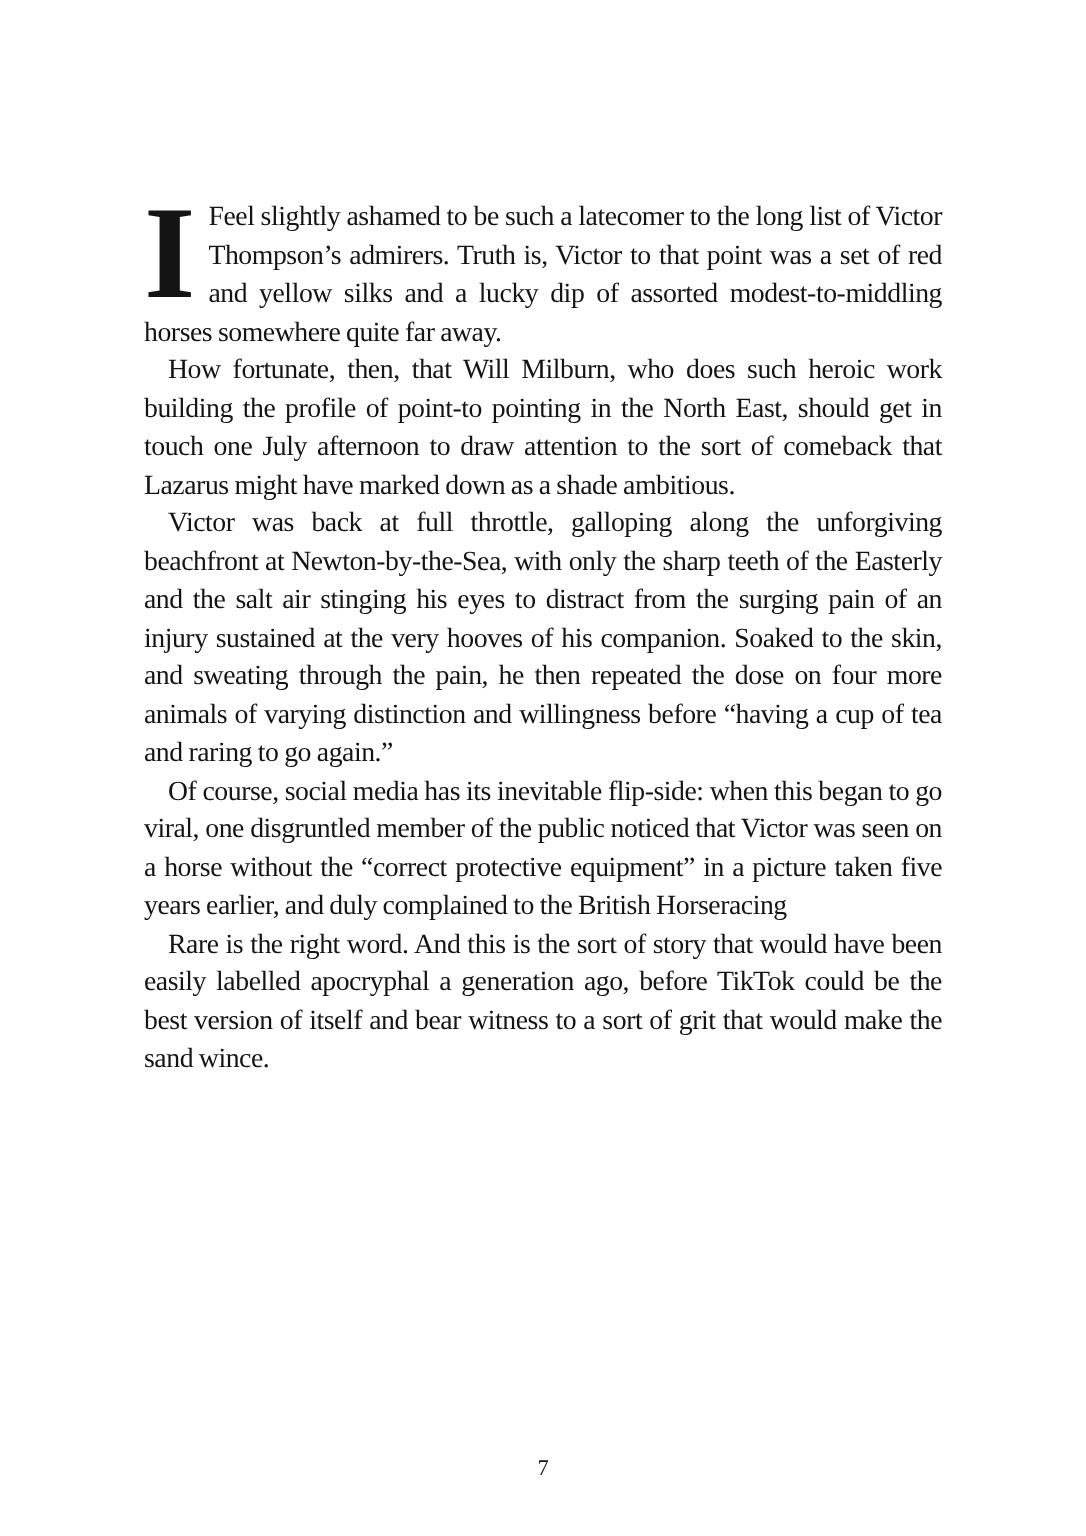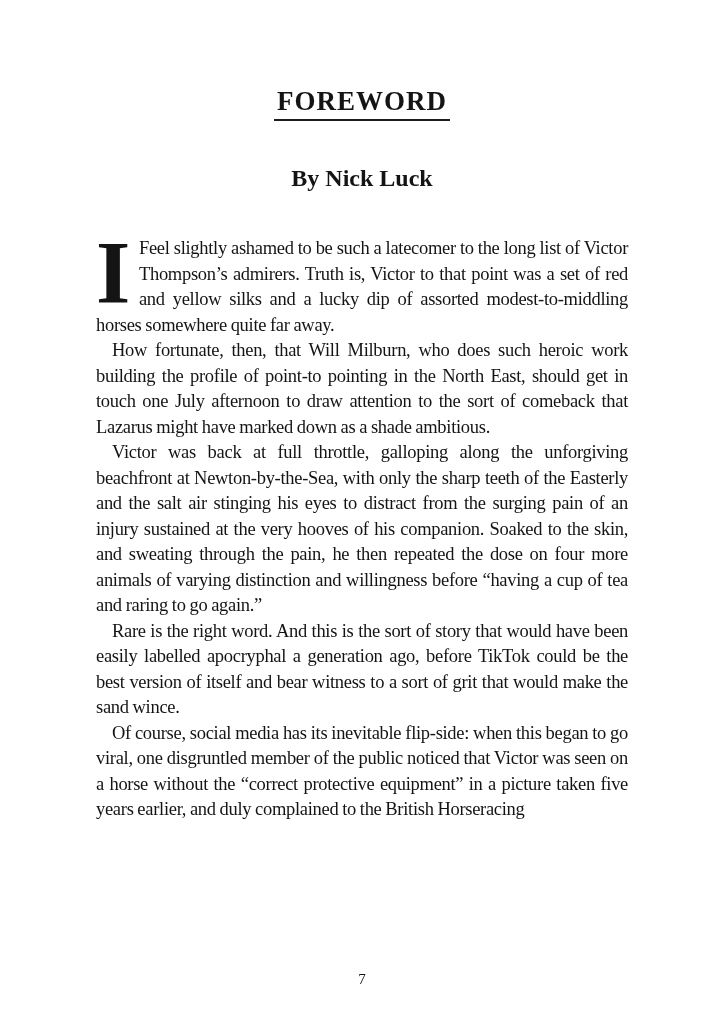--- a/index.html
+++ b/index.html
@@ -68,32 +68,28 @@
     left: 0; right: 0;
     text-align: center;
     font-size: 15px;
   }
 </style>
 </head>
 <body style="--ink: #141414; --paper: #ffffff;">
 
 <div class="page">
 
-  <h1 class="title">
-    <span class="title-text">FOREWORD</span>
-  </h1>
 
-  <div class="byline">By Nick Luck</div>
 
 
   <div class="body-text">
     <p class="para first">
       <span class="dropcap">I</span><span>Feel slightly ashamed to be such a latecomer to the long list of Victor Thompson’s admirers. Truth is, Victor to that point was a set of red and yellow silks and a lucky dip of assorted modest-to-middling horses somewhere quite far away.</span>
     </p>
     <p class="para">How fortunate, then, that Will Milburn, who does such heroic work building the profile of point-to pointing in the North East, should get in touch one July afternoon to draw attention to the sort of comeback that Lazarus might have marked down as a shade ambitious.</p>
     <p class="para">Victor was back at full throttle, galloping along the unforgiving beachfront at Newton-by-the-Sea, with only the sharp teeth of the Easterly and the salt air stinging his eyes to distract from the surging pain of an injury sustained at the very hooves of his companion. Soaked to the skin, and sweating through the pain, he then repeated the dose on four more animals of varying distinction and willingness before “having a cup of tea and raring to go again.”</p>
+    <p class="para">Of course, social media has its inevitable flip-side: when this began to go viral, one disgruntled member of the public noticed that Victor was seen on a horse without the “correct protective equipment” in a picture taken five years earlier, and duly complained to the British Horseracing</p>
     <p class="para">Rare is the right word. And this is the sort of story that would have been easily labelled apocryphal a generation ago, before TikTok could be the best version of itself and bear witness to a sort of grit that would make the sand wince.</p>
-    <p class="para">Of course, social media has its inevitable flip-side: when this began to go viral, one disgruntled member of the public noticed that Victor was seen on a horse without the “correct protective equipment” in a picture taken five years earlier, and duly complained to the British Horseracing</p>
   </div>
 
   <div class="page-number">7</div>
 
 </div>
 
 </body></html>

